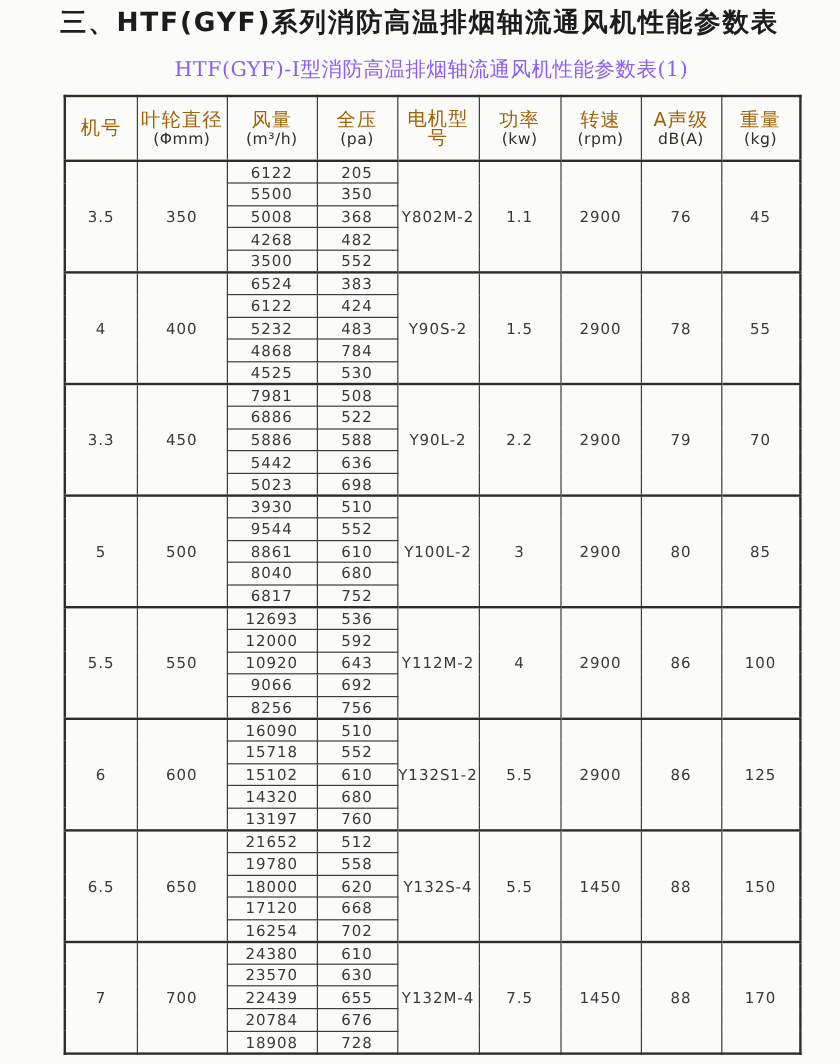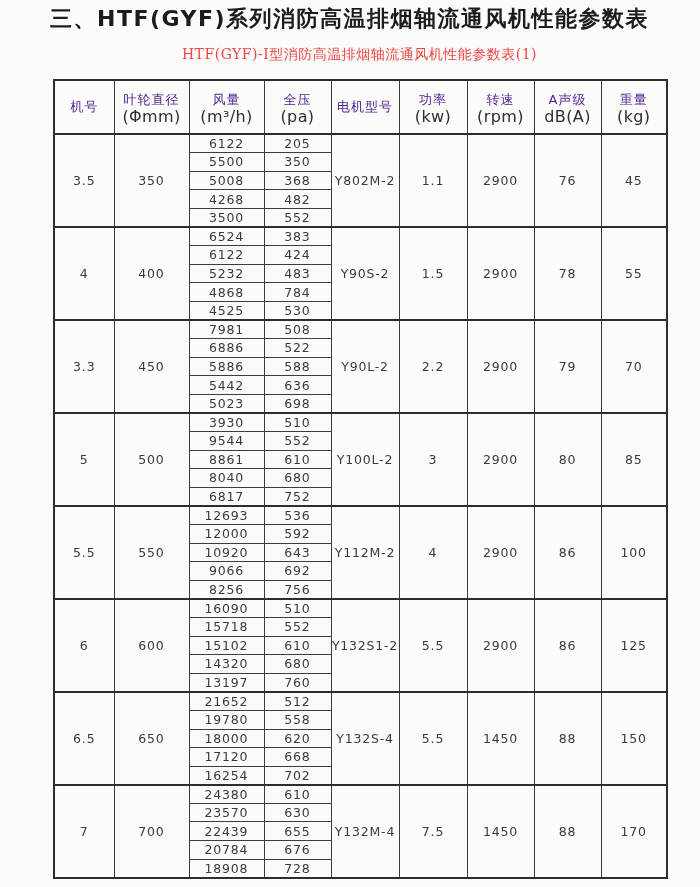--- a/index.html
+++ b/index.html
@@ -20,23 +20,23 @@
     letter-spacing: 1.5px;
     color: #1c1c1c;
     white-space: nowrap;
     font-family: "DejaVu Sans", sans-serif;
   }
   .sub-title {
     position: absolute;
     left: 53px; top: 46px;
     width: 613px;
     text-align: center;
-    font-size: 14px;
+    font-size: 17px;
     letter-spacing: 0.5px;
-    color: #ef4444;
+    color: #8b5cf6;
     font-family: "DejaVu Serif", serif;
     white-space: nowrap;
   }
   table.perf-table {
     position: absolute;
     left: 53px; top: 79px;
     width: 613px;
     table-layout: fixed;
     border-collapse: collapse;
     border: 2px solid #2d2d2d;
@@ -53,28 +53,28 @@
   .perf-table tbody tr { height: 18.6px; }
   .perf-table tbody td {
     font-size: 12.5px;
     color: #3a3a3a;
     letter-spacing: 0.8px;
     font-family: "DejaVu Sans", sans-serif;
   }
   .perf-table tbody tr.group-start td { border-top: 2px solid #2d2d2d; }
   .perf-table thead th { border-bottom: 2px solid #2d2d2d; background: transparent; }
   .h-label {
-    font-size: 13px;
+    font-size: 16px;
     font-weight: normal;
-    color: #4c1d95;
+    color: #a16207;
     letter-spacing: 1px;
     line-height: 16px;
   }
   .h-unit {
-    font-size: 16px;
+    font-size: 13px;
     font-weight: normal;
     color: #2e2e2e;
     letter-spacing: 0.4px;
     margin-top: 2px;
     line-height: 13px;
   }
 </style>
 </head>
 <body>
 

